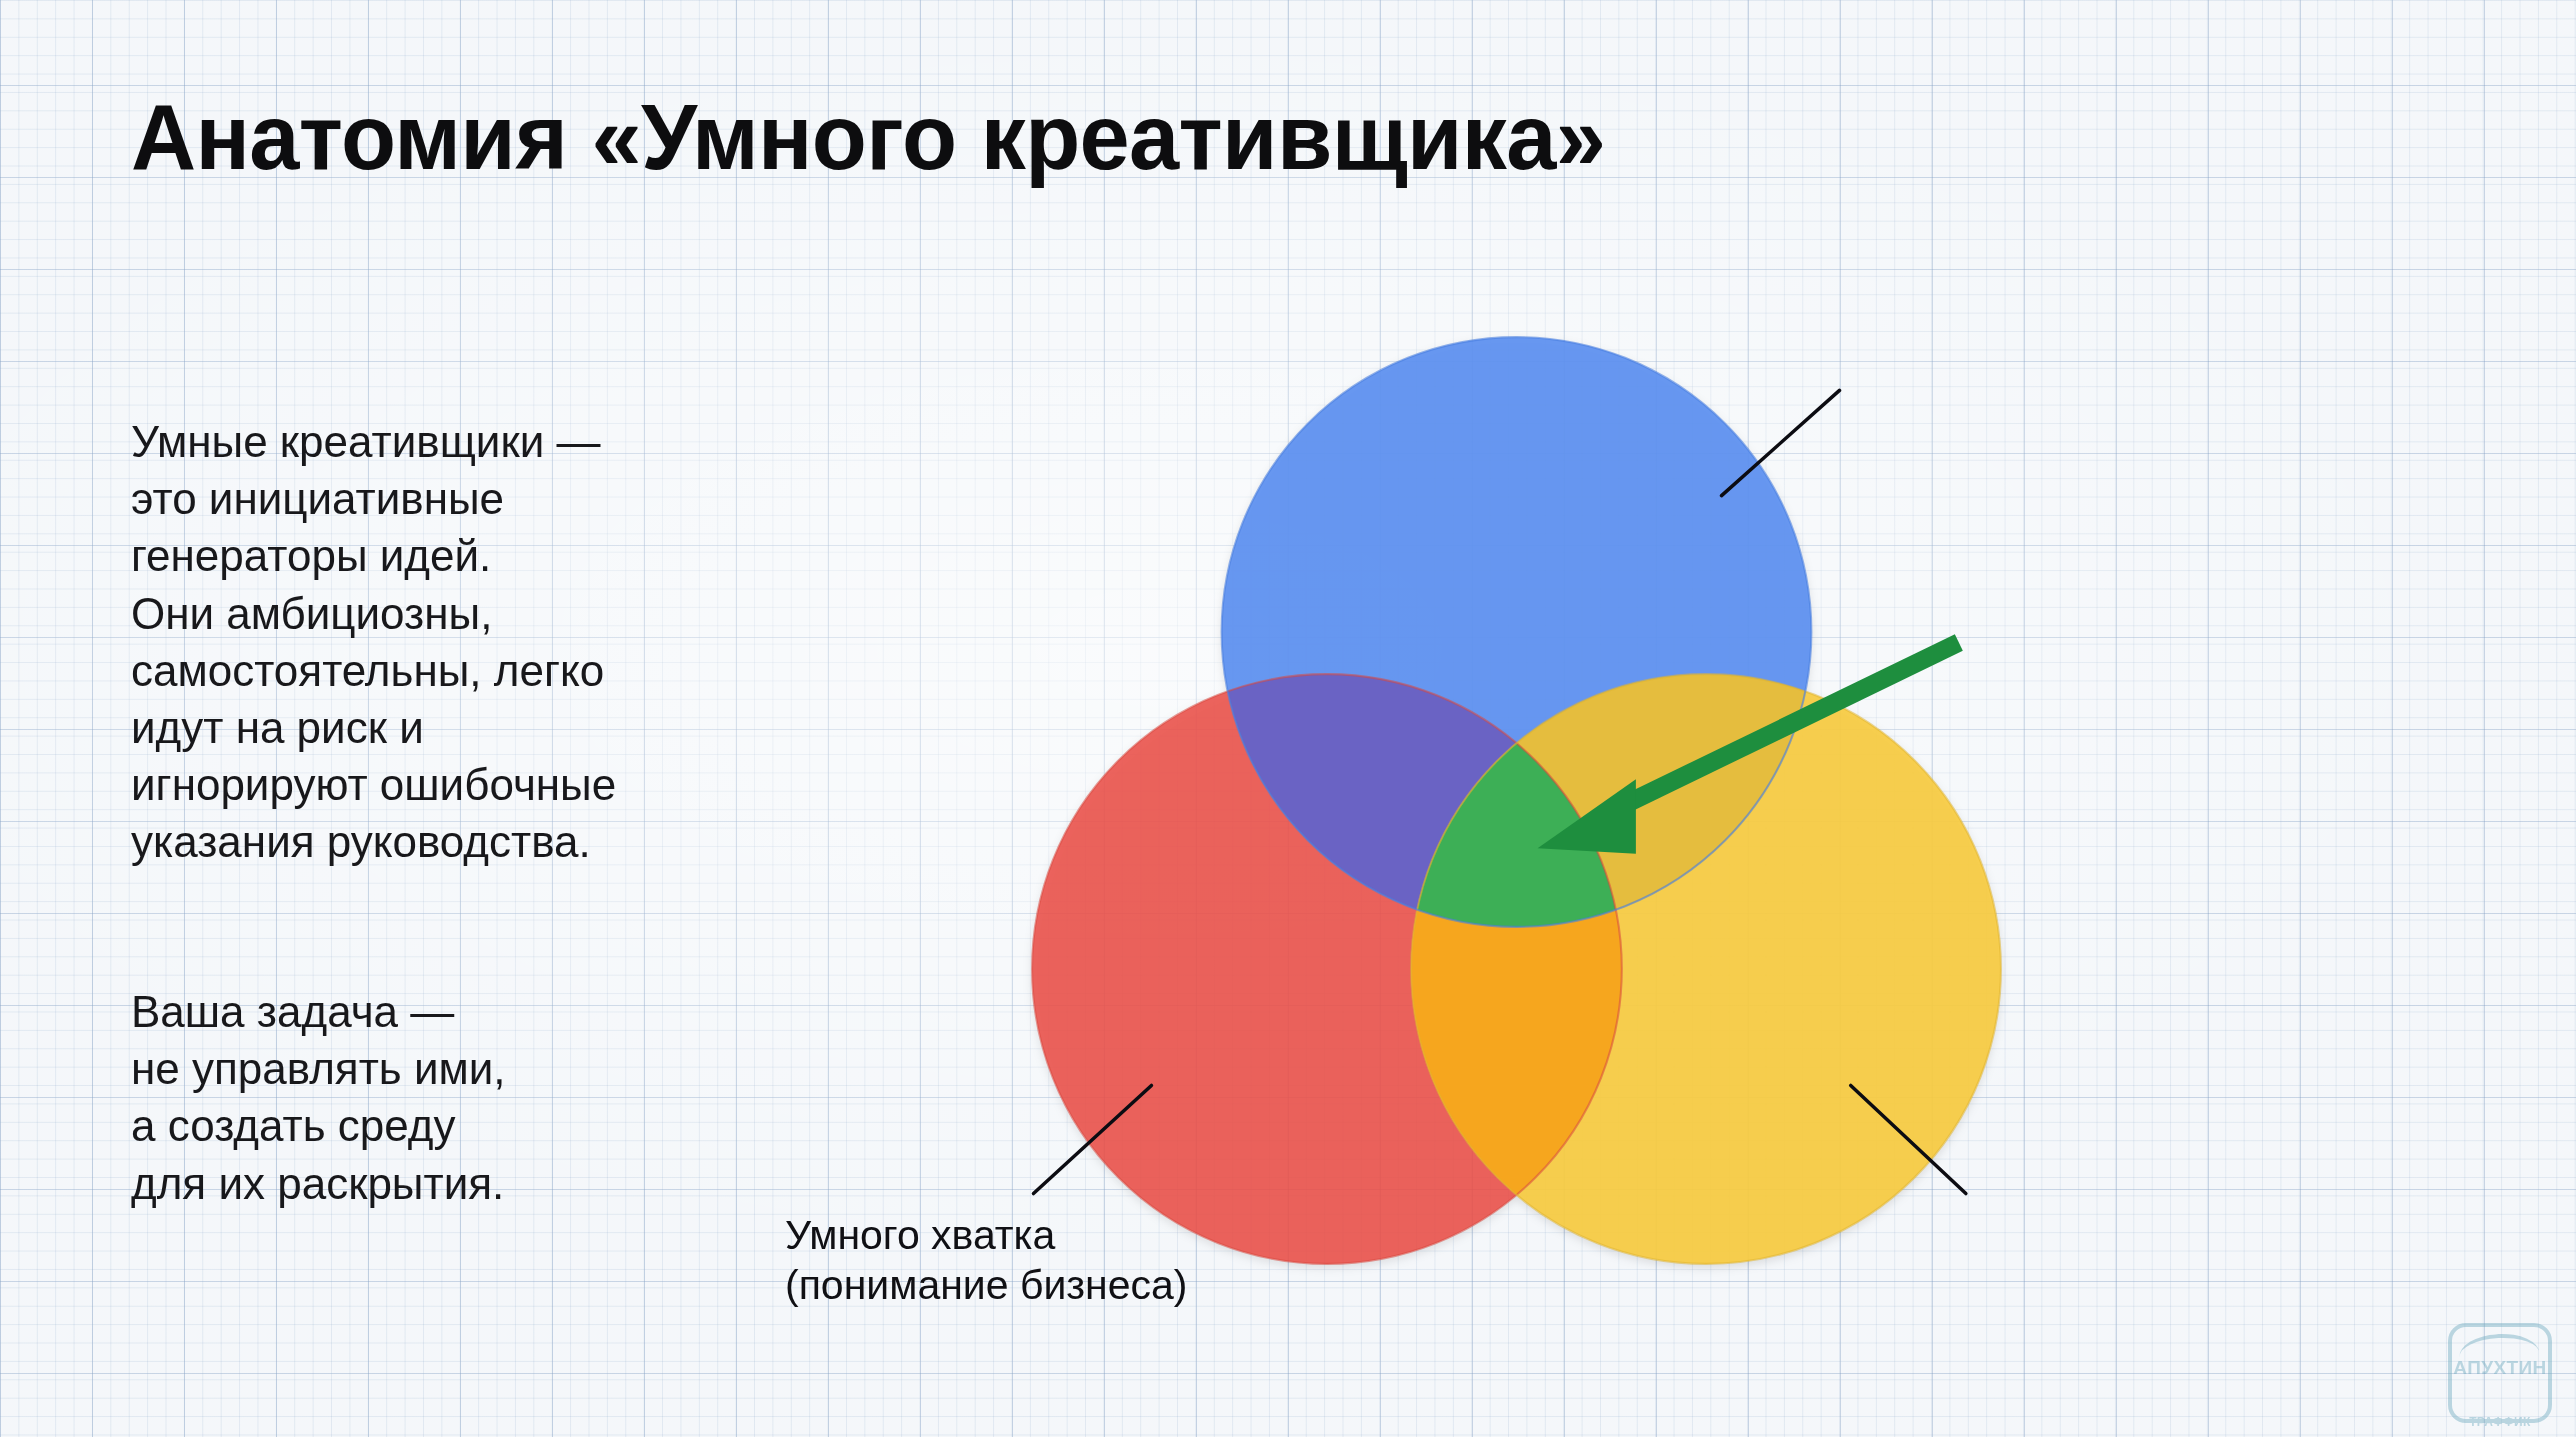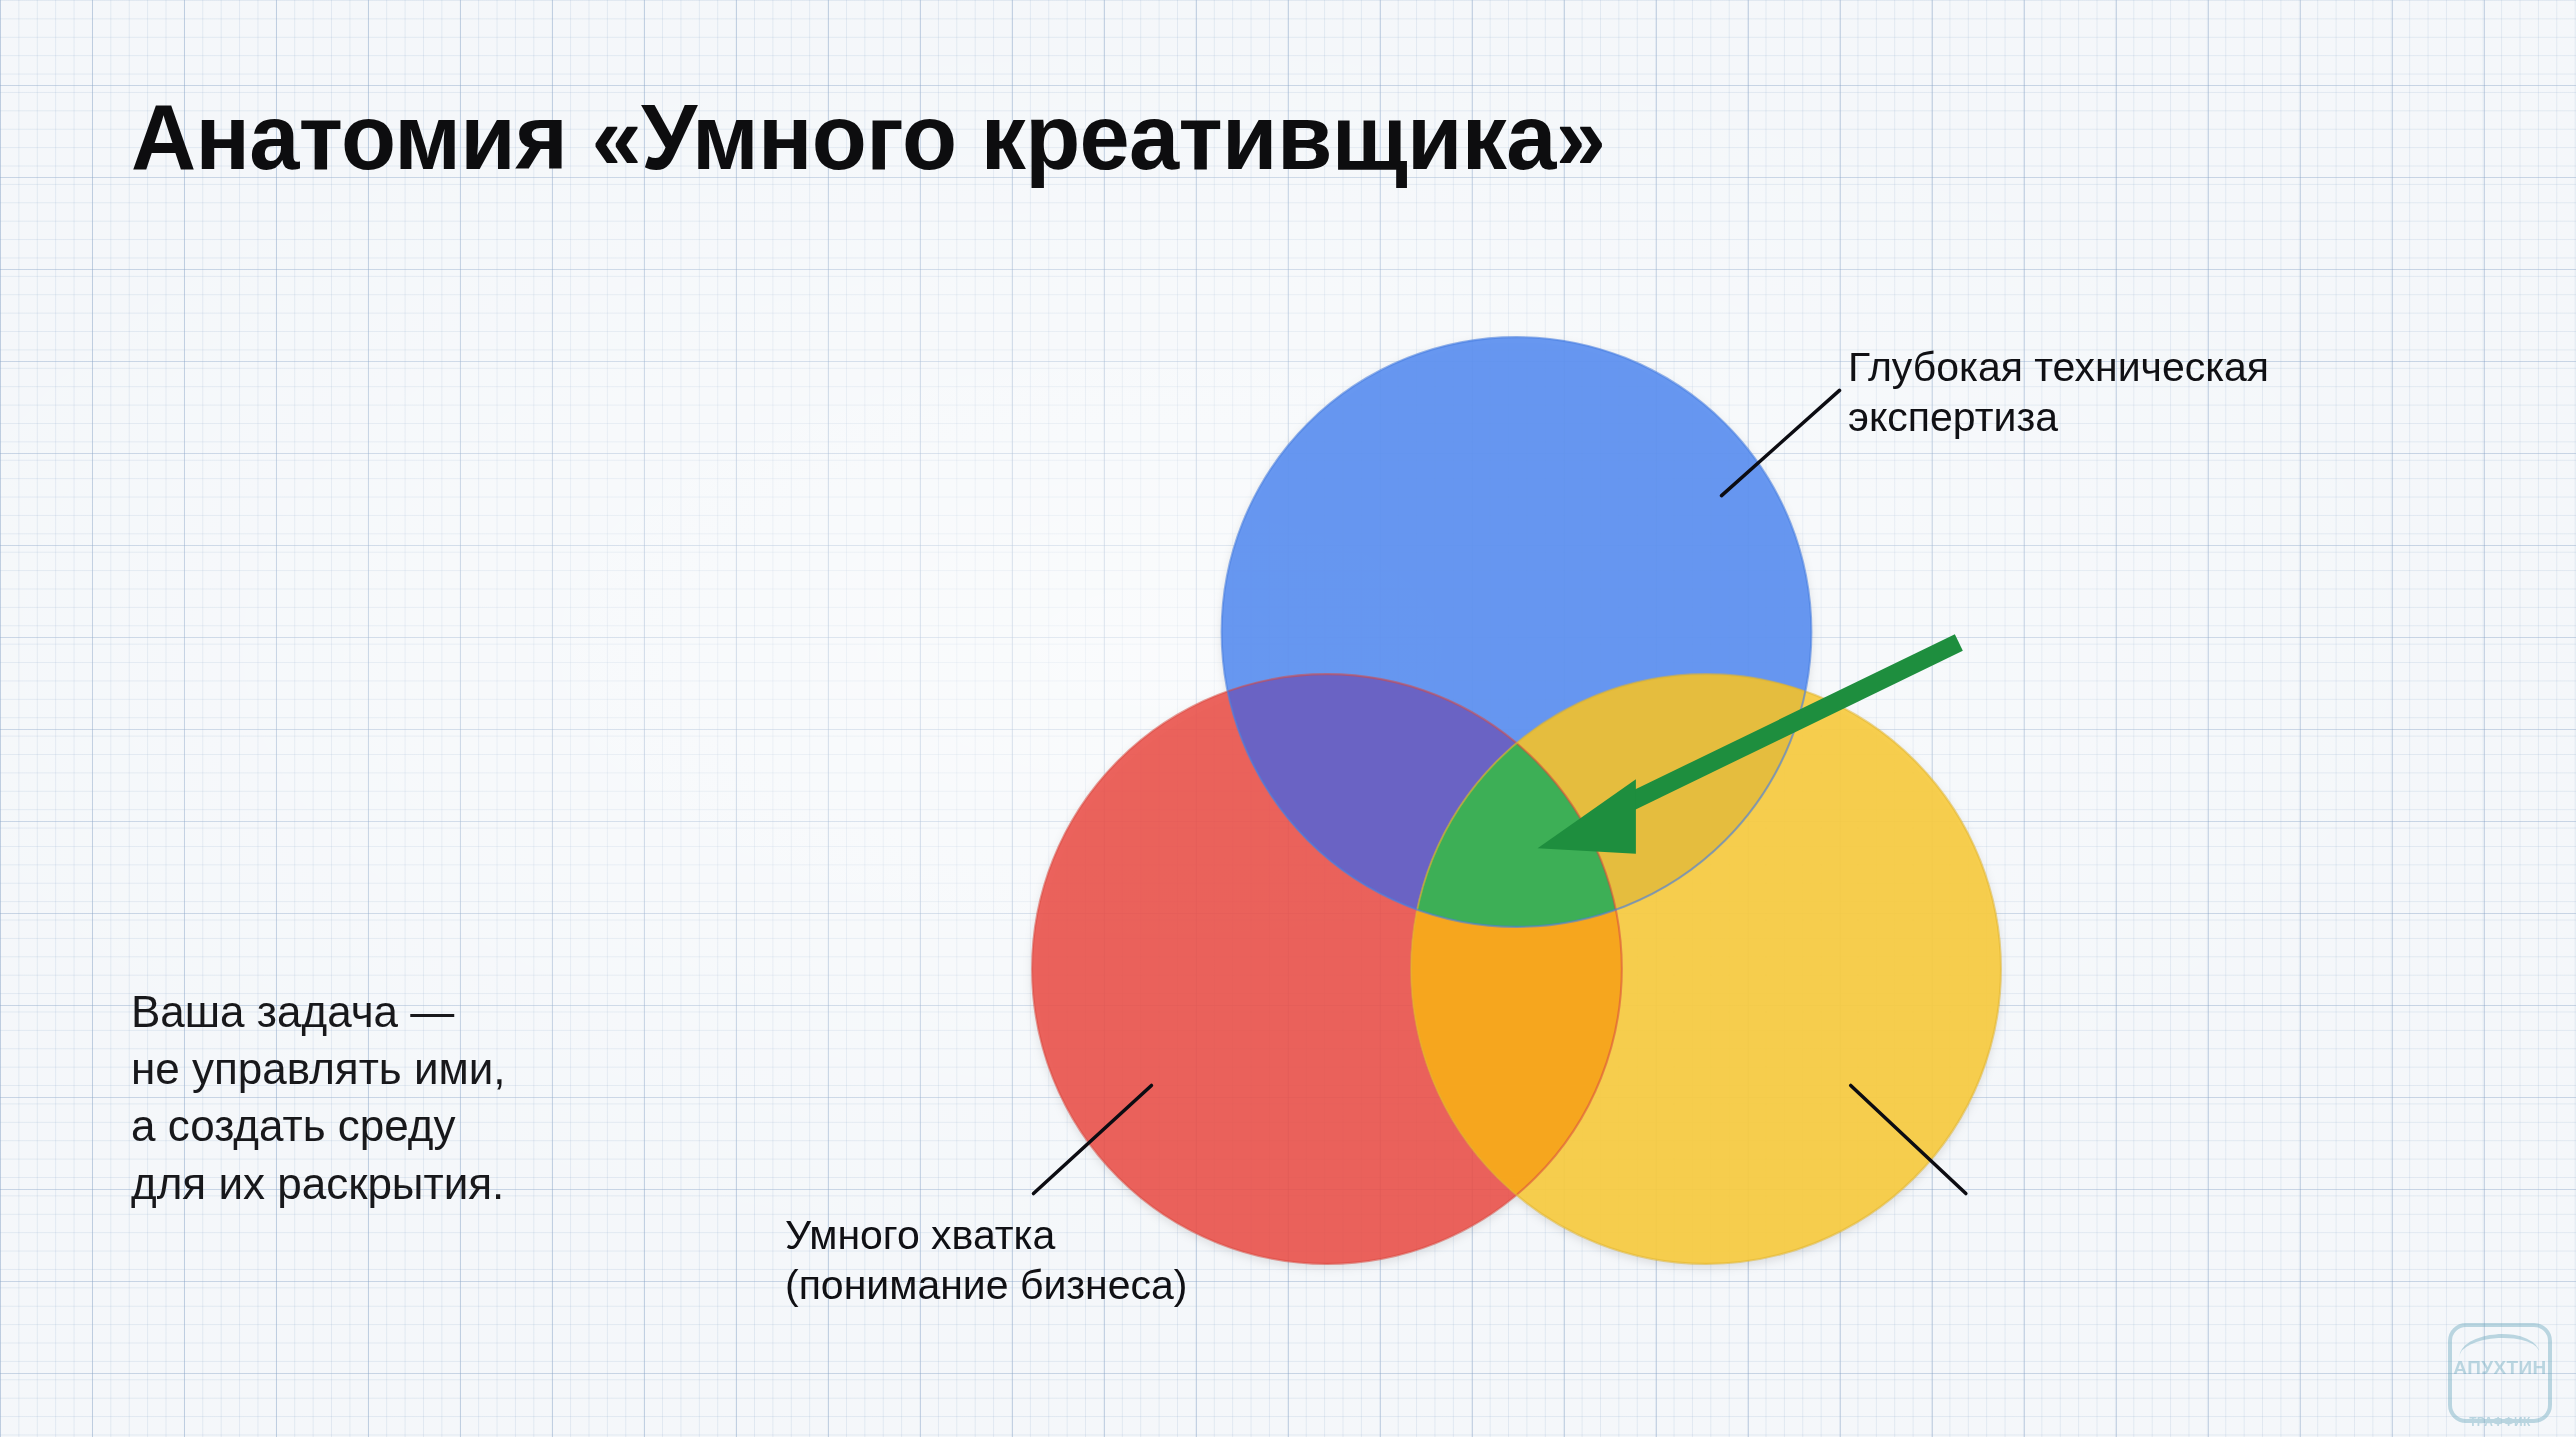--- a/index.html
+++ b/index.html
@@ -152,20 +152,28 @@
 </head>
 <body>
 
 <div id="slide">
 
   <div id="grid-bg"></div>
   <div id="grid-wash"></div>
 
   <div id="page-title">Анатомия «Умного креативщика»</div>
 
+  <div class="body-para" id="para-1">Умные креативщики —
+это инициативные
+генераторы идей.
+Они амбициозны,
+самостоятельны, легко
+идут на риск и
+игнорируют ошибочные
+указания руководства.</div>
 
   <div class="body-para" id="para-2">Ваша задача —
 не управлять ими,
 а создать среду
 для их раскрытия.</div>
 
   <div id="venn">
     <svg viewBox="0 0 1460 1420" preserveAspectRatio="none" aria-hidden="true">
       <defs>
         <clipPath id="clipBlue">
@@ -218,22 +226,20 @@
     <line x1="1640" y1="1546" x2="1472" y2="1700" stroke="#0c0c12" stroke-width="5" stroke-linecap="round"></line>
 
     <line x1="2636" y1="1546" x2="2800" y2="1700" stroke="#0c0c12" stroke-width="5" stroke-linecap="round"></line>
 
     <g>
       <path d="M 2790 915 L 2302 1152" stroke="#1e8e3e" stroke-width="26" stroke-linecap="butt" fill="none"></path>
       <polygon points="2190,1208 2330,1110 2330,1216" fill="#1e8e3e"></polygon>
     </g>
   </svg>
 
-  <div class="callout" id="label-tech">Глубокая техническая
-экспертиза</div>
 
   <div class="callout" id="label-biz">Умного хватка
 (понимание бизнеса)</div>
 
 
 
   <div id="logo">
     <div class="logo-frame"></div>
     <div class="logo-swoosh"></div>
     <div class="logo-line1">АПУХТИН</div>

